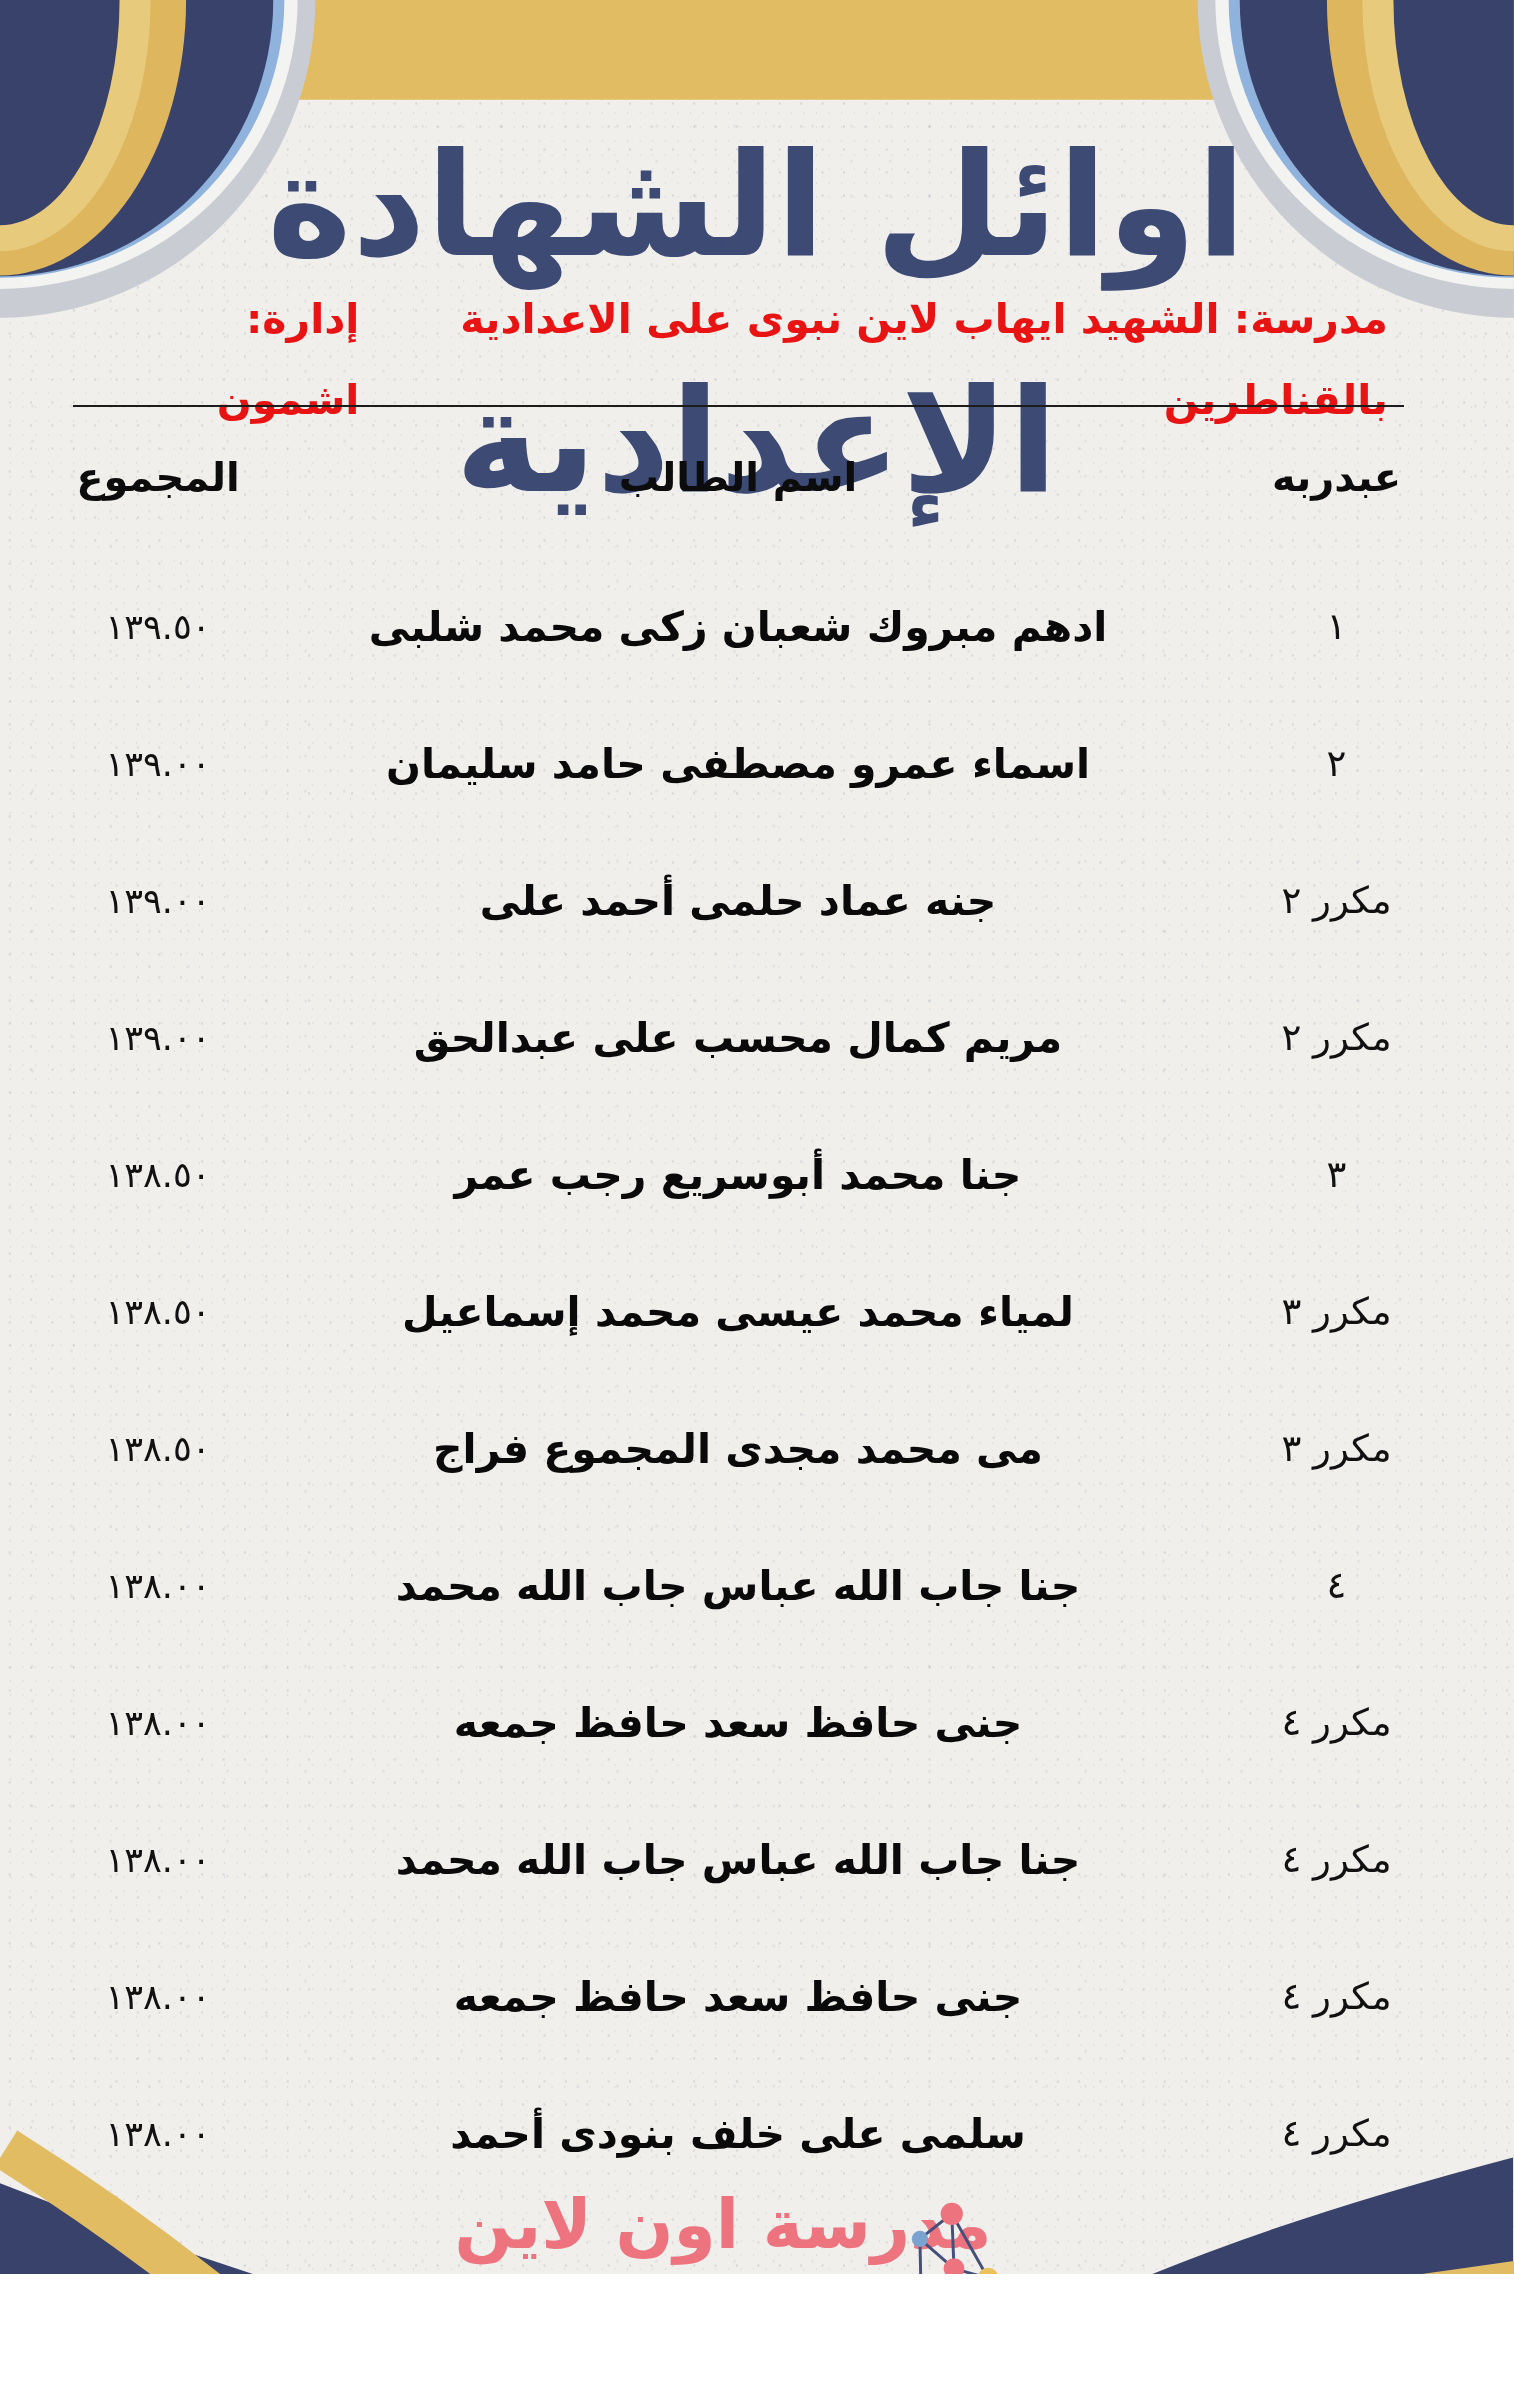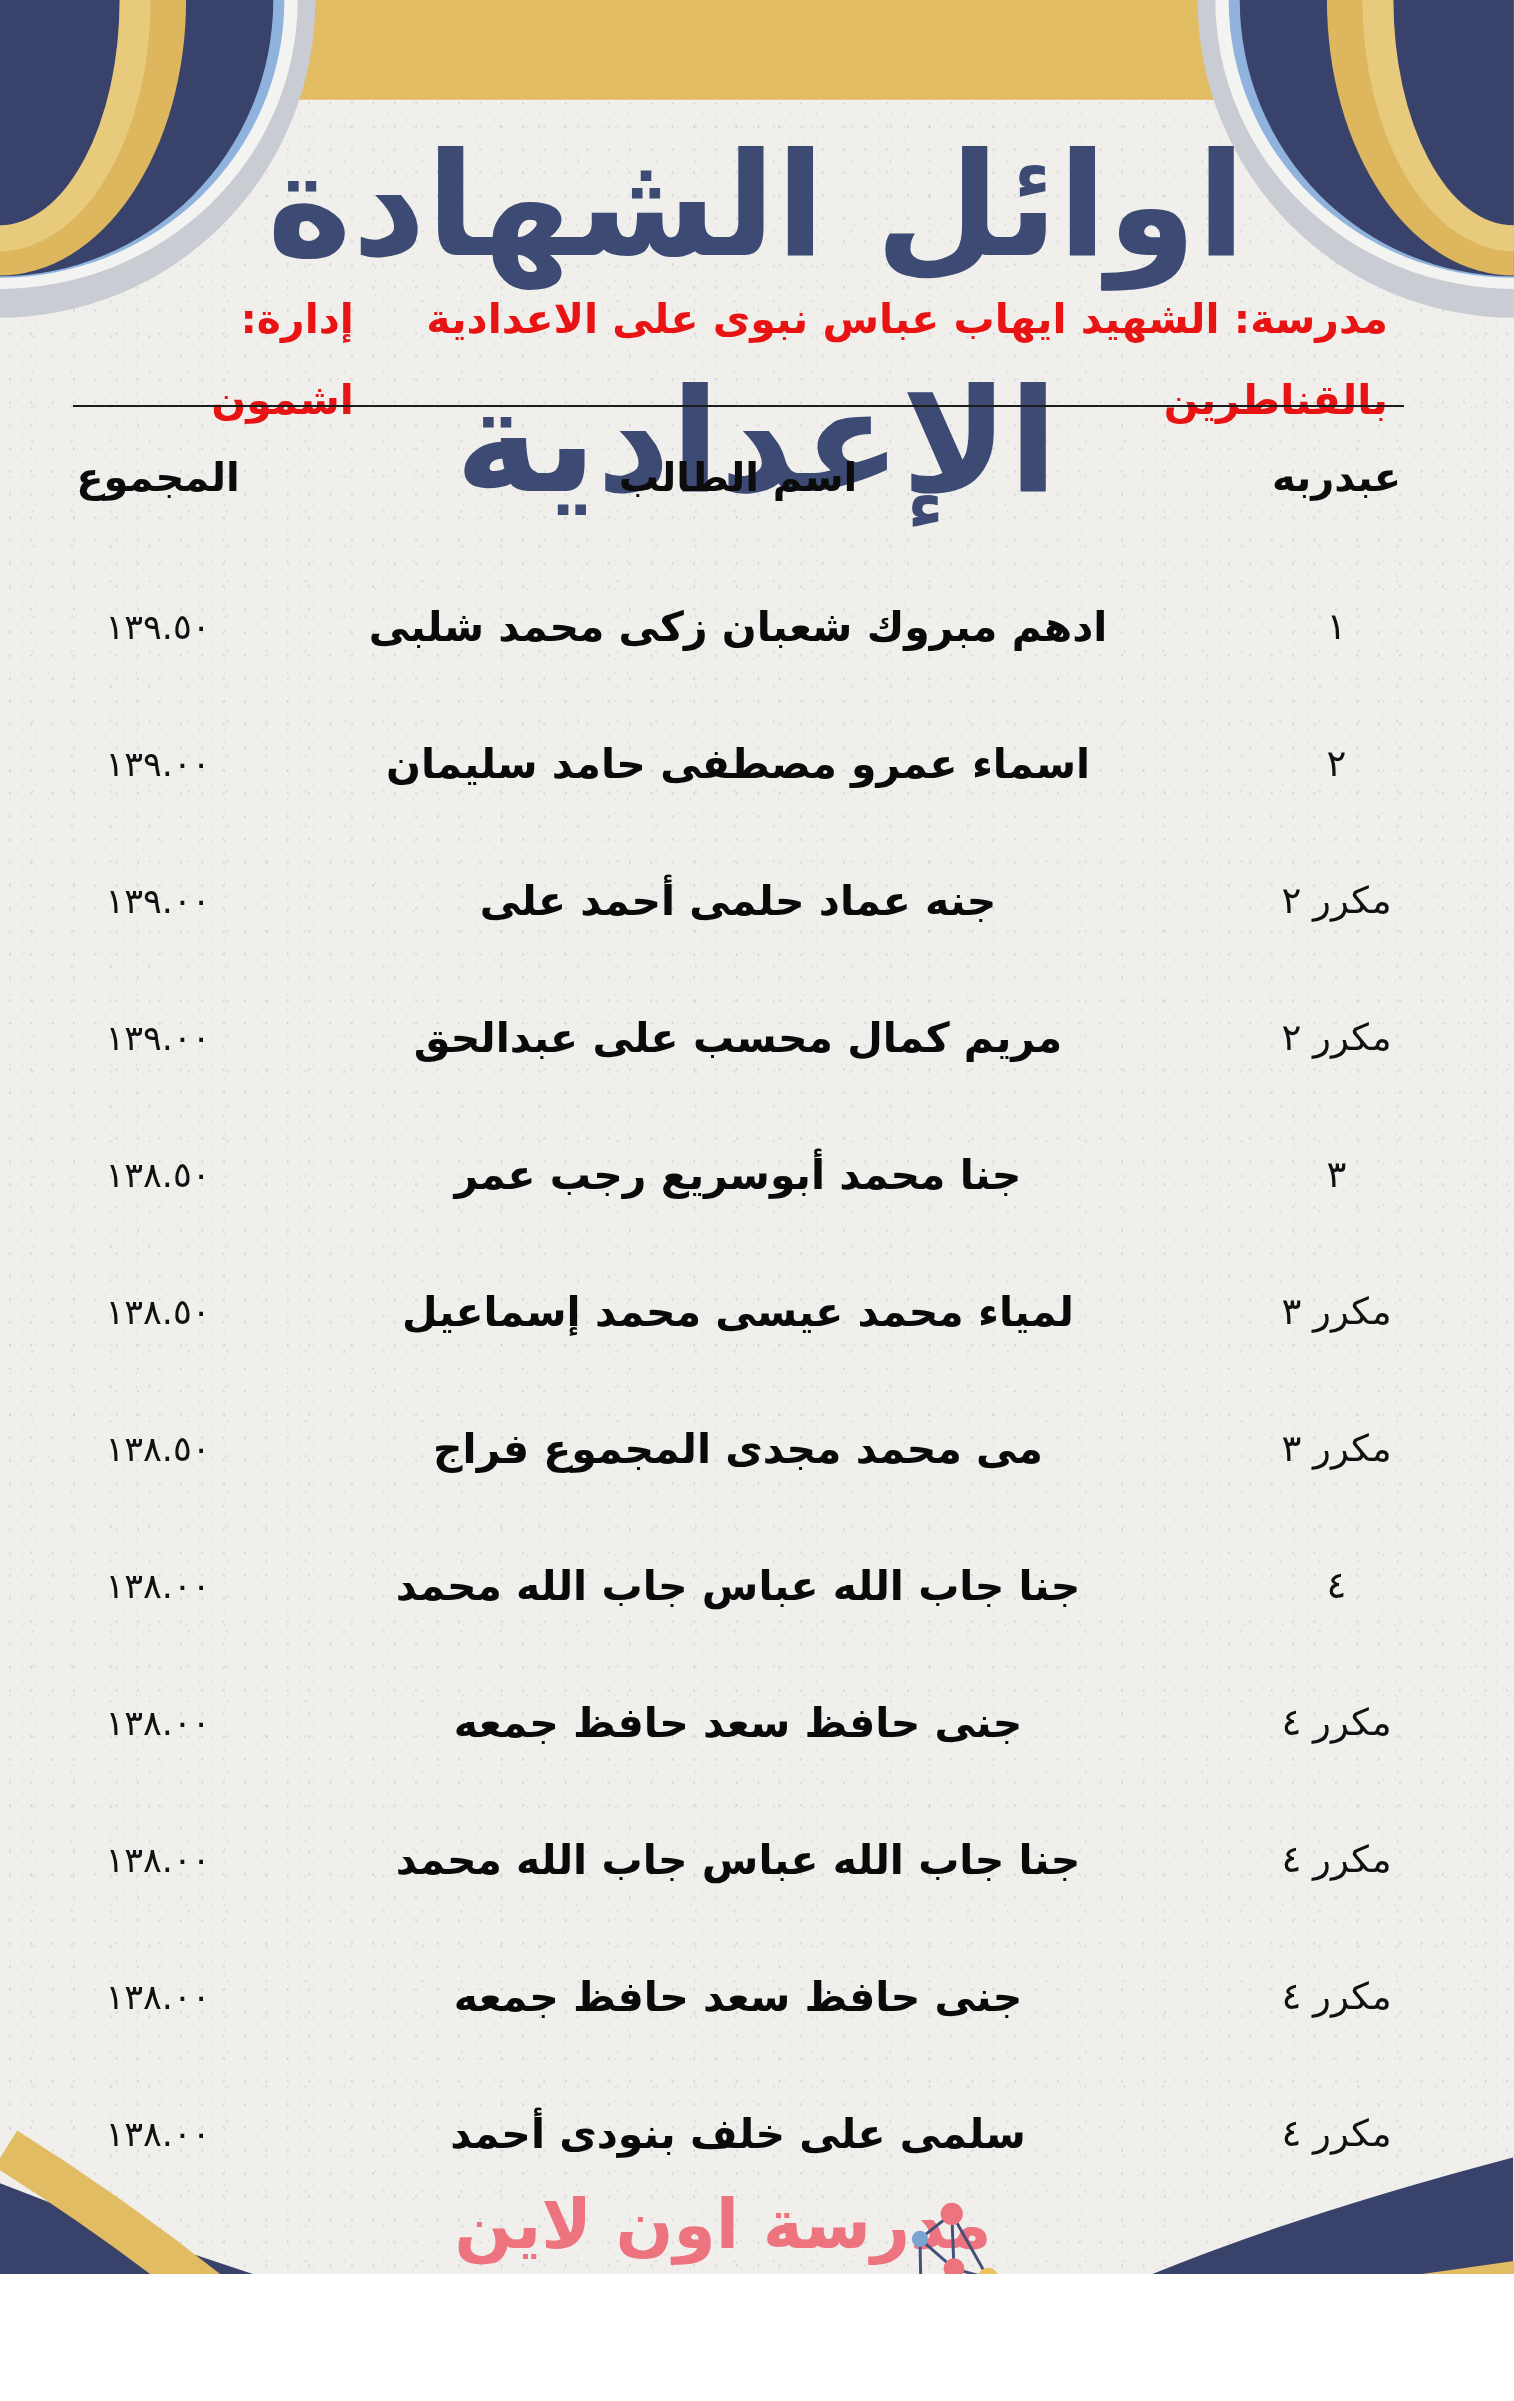--- a/index.html
+++ b/index.html
@@ -90,21 +90,21 @@
         <path d="M163,0 A163,305 0 0 1 0,305 L0,0 Z" fill="#39426b"></path>
       </g>
     </defs>
     <use href="#corner-ribbons"></use>
     <use href="#corner-ribbons" transform="translate(2050,0) scale(-1,1)"></use>
   </svg>
 
   <div class="page-title">اوائل الشهادة الإعدادية</div>
 
   <div class="subtitle">
-    <span>مدرسة: الشهيد ايهاب عباس نبوى على الاعدادية بالقناطرين</span>
+    <span>مدرسة: الشهيد ايهاب لاين نبوى على الاعدادية بالقناطرين</span>
     <span>إدارة: اشمون</span>
   </div>
 
   <div class="sep-line"></div>
 
   <div class="results">
     <div class="t-row head">
       <div class="cell">عبدربه</div>
       <div class="cell">اسم الطالب</div>
       <div class="cell">المجموع</div>

